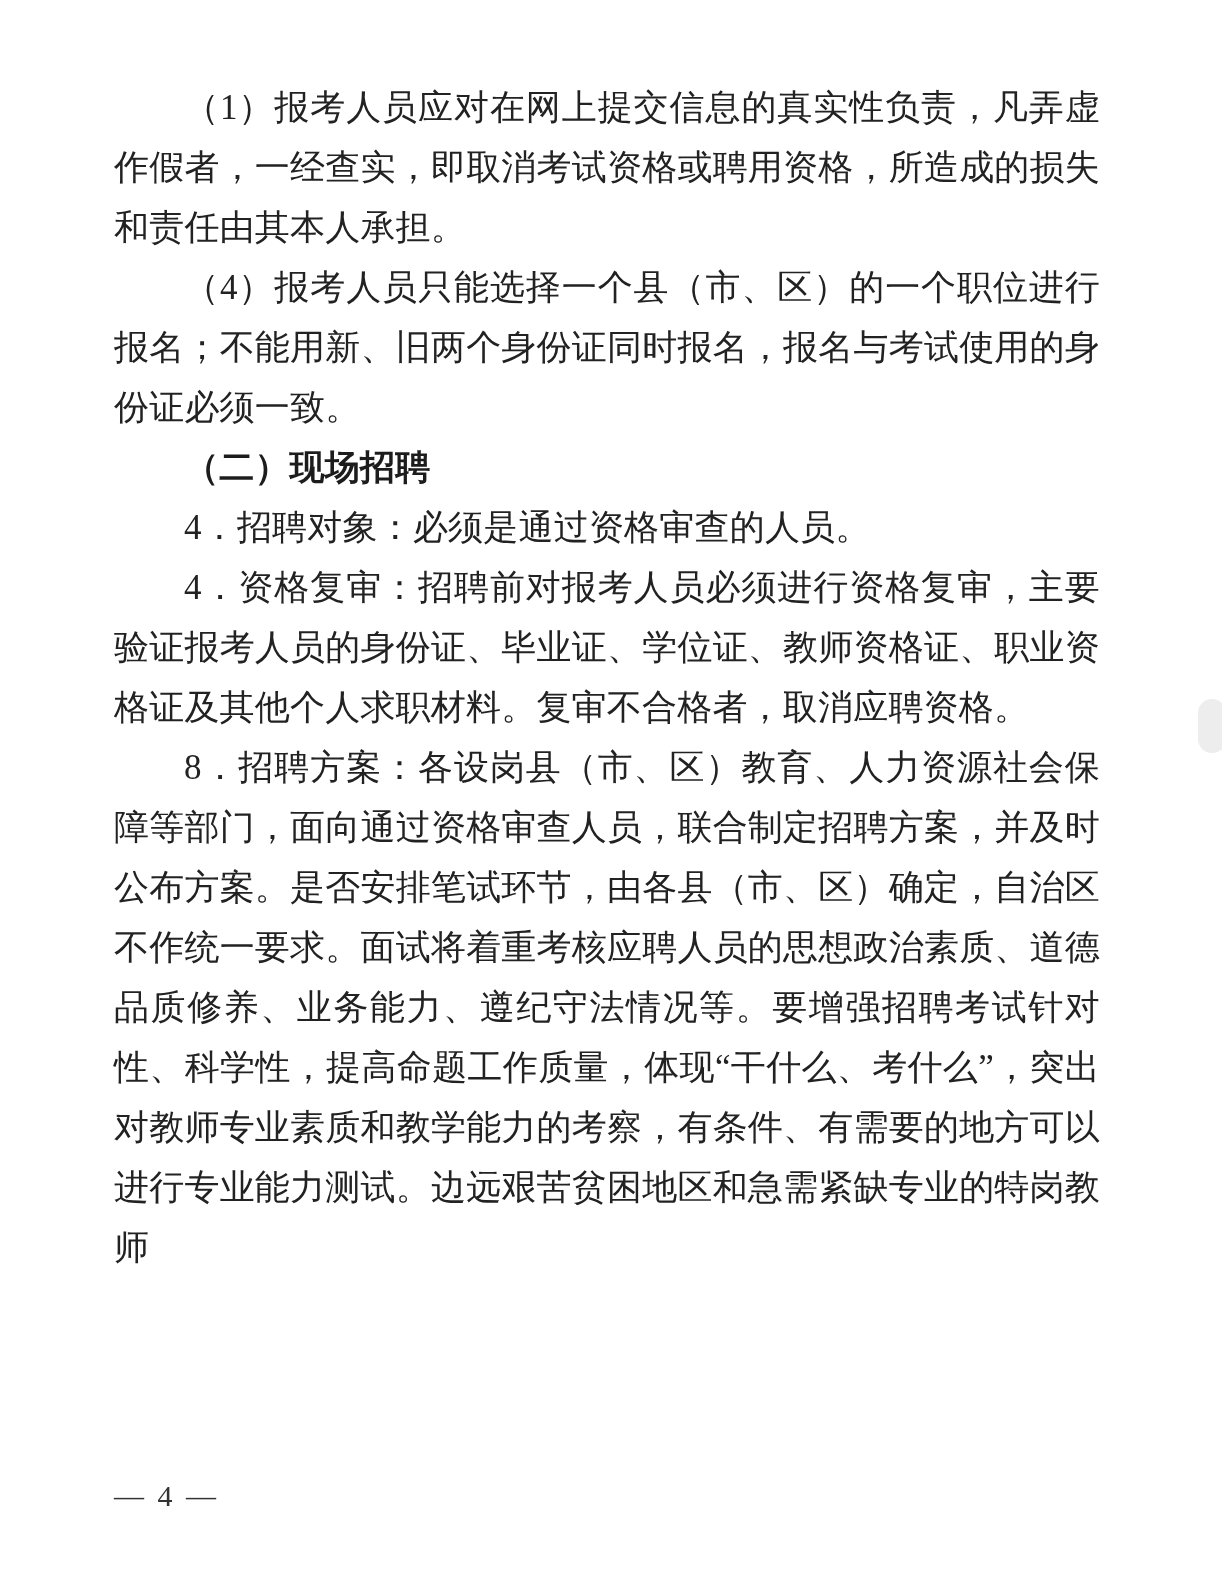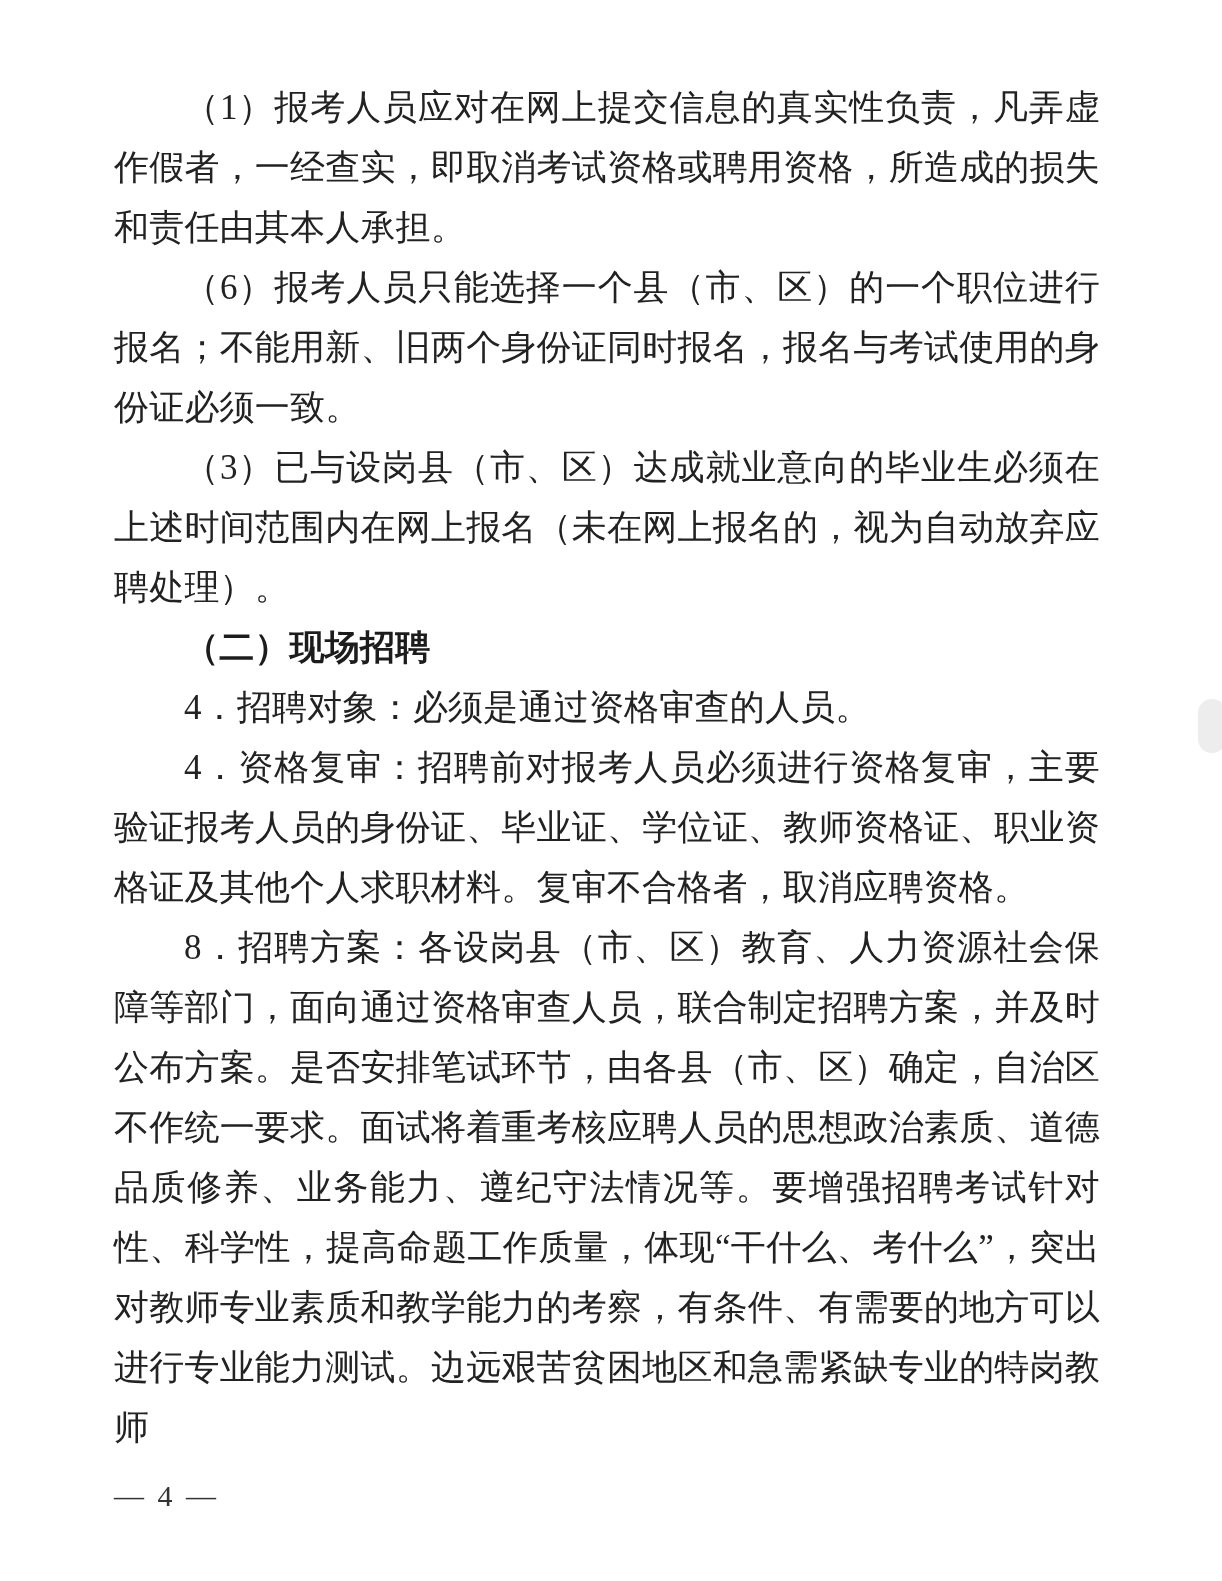--- a/index.html
+++ b/index.html
@@ -55,22 +55,21 @@
     border-radius: 14px;
   }
 </style>
 </head>
 <body>
 
 <div class="page">
 
   <div class="content">
     <p class="para">（1）报考人员应对在网上提交信息的真实性负责，凡弄虚作假者，一经查实，即取消考试资格或聘用资格，所造成的损失和责任由其本人承担。</p>
-    <p class="para">（6）报考人员只能选择一个县（市、区）的一个职位进行报名；不能用新、旧两个身份证同时报名，报名与考试使用的身份证必须一致。</p>
-    <p class="para">（3）已与设岗县（市、区）达成就业意向的毕业生必须在上述时间范围内在网上报名（未在网上报名的，视为自动放弃应聘处理）。</p>
+    <p class="para">（4）报考人员只能选择一个县（市、区）的一个职位进行报名；不能用新、旧两个身份证同时报名，报名与考试使用的身份证必须一致。</p>
     <p class="heading">（二）现场招聘</p>
     <p class="para">4．招聘对象：必须是通过资格审查的人员。</p>
     <p class="para">4．资格复审：招聘前对报考人员必须进行资格复审，主要验证报考人员的身份证、毕业证、学位证、教师资格证、职业资格证及其他个人求职材料。复审不合格者，取消应聘资格。</p>
     <p class="para">8．招聘方案：各设岗县（市、区）教育、人力资源社会保障等部门，面向通过资格审查人员，联合制定招聘方案，并及时公布方案。是否安排笔试环节，由各县（市、区）确定，自治区不作统一要求。面试将着重考核应聘人员的思想政治素质、道德品质修养、业务能力、遵纪守法情况等。要增强招聘考试针对性、科学性，提高命题工作质量，体现“干什么、考什么”，突出对教师专业素质和教学能力的考察，有条件、有需要的地方可以进行专业能力测试。边远艰苦贫困地区和急需紧缺专业的特岗教师</p>
   </div>
 
   <div class="footer">— 4 —</div>
 
   <div class="scrollbar-thumb"></div>
 

